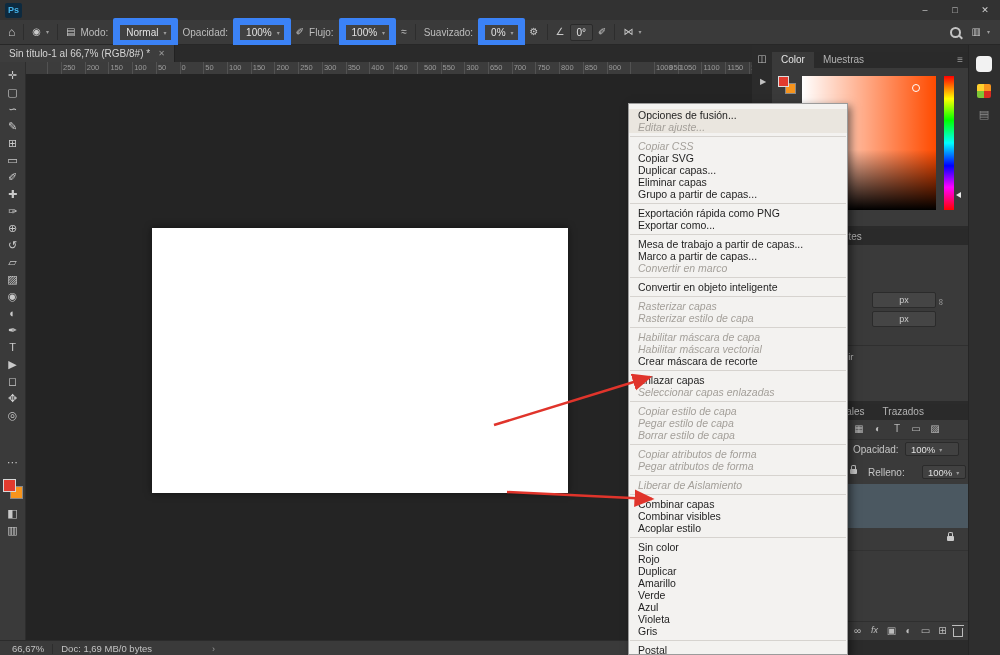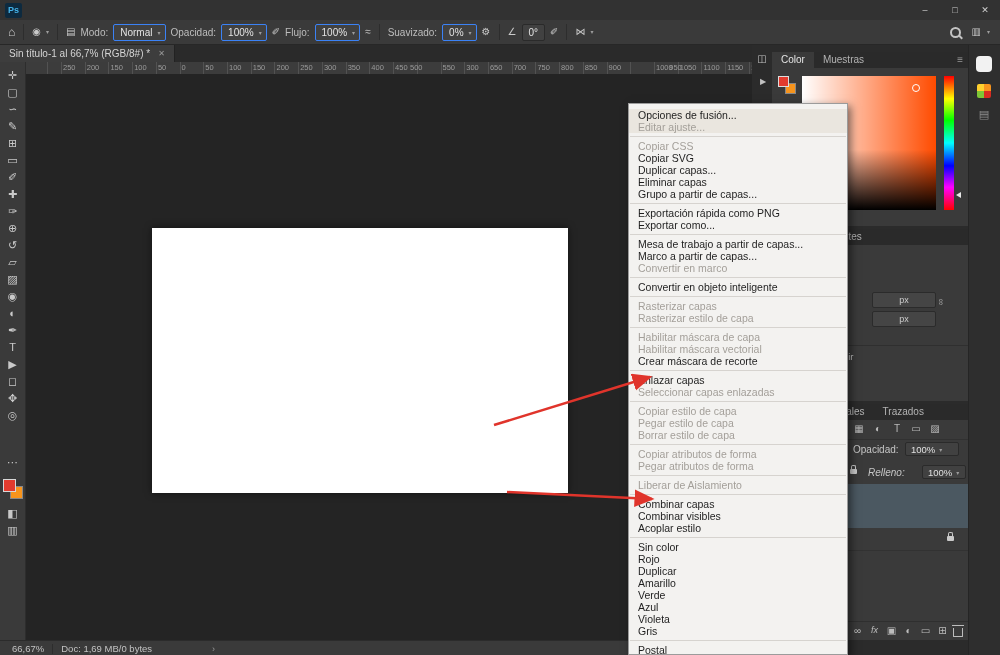--- a/index.html
+++ b/index.html
@@ -14,21 +14,21 @@
   #win-controls{margin-left:auto;display:flex;}
   .win-btn{width:30px;text-align:center;font-size:9px;color:#cfcfcf;line-height:20px;}
 
   
   #optionsbar{position:absolute;left:0;top:20px;width:1000px;height:25px;background:#3a3a3a;border-bottom:1px solid #272727;
               display:flex;align-items:center;padding-left:8px;box-sizing:border-box;gap:5px;}
   .ob-icon{color:#c9c9c9;font-size:12px;line-height:12px;}
   .ob-icon.sm{font-size:10px;}
   .ob-label{color:#bdbdbd;font-size:10px;white-space:nowrap;}
   .obsep{width:1px;height:16px;background:#2d2d2d;margin:0 3px;}
-  .ddl{display:flex;align-items:center;height:15px;background:#414141;border:1px solid #3b82f6;border-radius:2px;
+  .ddl{display:flex;align-items:center;height:15px;background:#414141;border:7px solid #3b82f6;border-radius:2px;
        padding:0 4px 0 6px;color:#e3e3e3;font-size:10px;white-space:nowrap;}
   .ddl .caret{font-size:6px;color:#9c9c9c;margin-left:5px;}
   .fld{display:flex;align-items:center;height:15px;background:#414141;border:1px solid #2a2a2a;border-radius:2px;
        padding:0 6px;color:#e3e3e3;font-size:10px;}
   .mag{width:7px;height:7px;border:2px solid #c4c4c4;border-radius:50%;position:relative;margin-right:5px;}
   .mag::after{content:'';position:absolute;width:5px;height:2px;background:#c4c4c4;right:-4px;bottom:-2px;transform:rotate(45deg);}
   #ob-right{margin-left:auto;display:flex;align-items:center;margin-right:10px;gap:6px;}
 
   
   #tabbar{position:absolute;left:0;top:45px;width:752px;height:17px;background:#2a2a2a;}
@@ -117,21 +117,21 @@
   #layers-bottombar{position:absolute;left:0;top:201px;width:196px;height:19px;border-top:1px solid #2f2f2f;}
   .lb-icon{position:absolute;top:3px;width:15px;text-align:center;font-size:10px;color:#bdbdbd;}
   .lb-icon.fx{font-style:italic;font-size:9px;}
   .trash{position:absolute;left:181px;top:6px;width:8px;height:8px;border:1px solid #bdbdbd;border-top:none;border-radius:0 0 1px 1px;}
   .trash::before{content:'';position:absolute;top:-3px;left:-2px;right:-2px;height:1px;background:#bdbdbd;}
 
   
   #cmenu{position:absolute;left:628px;top:103px;width:220px;height:552px;background:#f3f2f0;border:1px solid #9b9b9b;
          box-shadow:3px 3px 8px rgba(0,0,0,.5);box-sizing:border-box;padding-top:5px;overflow:hidden;z-index:40;}
   .cm-item{height:12px;line-height:12px;padding-left:9px;font-size:10.5px;color:#1e1e1e;white-space:nowrap;}
-  .cm-item.dis{color:#a39f99;}
+  .cm-item.dis{color:#a39f99;font-style:italic;}
   .cm-item.shaded{background:#eae6df;}
   .cm-sep{height:1px;background:#d6d3cf;margin:3px 1px;}
 
   #arrows{position:absolute;left:0;top:0;width:1000px;height:655px;z-index:50;pointer-events:none;}
 </style>
 </head>
 <body>
 
 <div id="menubar">
   <div id="ps-logo">Ps</div>
@@ -203,21 +203,21 @@
     <div class="ruler-num" style="left: 153.6px;">0</div>
     <div class="ruler-num" style="left: 177.32px;">50</div>
     <div class="ruler-num" style="left: 201.04px;">100</div>
     <div class="ruler-num" style="left: 224.76px;">150</div>
     <div class="ruler-num" style="left: 248.48px;">200</div>
     <div class="ruler-num" style="left: 272.2px;">250</div>
     <div class="ruler-num" style="left: 295.92px;">300</div>
     <div class="ruler-num" style="left: 319.64px;">350</div>
     <div class="ruler-num" style="left: 343.36px;">400</div>
     <div class="ruler-num" style="left: 367.08px;">450</div>
-    <div class="ruler-num" style="left: 382px;">500</div>
+    <div class="ruler-num" style="left: 396px;">500</div>
     <div class="ruler-num" style="left: 414.52px;">550</div>
     <div class="ruler-num" style="left: 438.24px;">300</div>
     <div class="ruler-num" style="left: 461.96px;">650</div>
     <div class="ruler-num" style="left: 485.68px;">700</div>
     <div class="ruler-num" style="left: 509.4px;">750</div>
     <div class="ruler-num" style="left: 533.12px;">800</div>
     <div class="ruler-num" style="left: 556.84px;">850</div>
     <div class="ruler-num" style="left: 580.56px;">900</div>
     <div class="ruler-num" style="left: 604.28px; padding-left: 37px;">950</div>
     <div class="ruler-num" style="left: 628px;">1000</div>
@@ -324,21 +324,21 @@
     </div>
   <div id="layers-blend">
     <span class="lp-label" style="left:81px;top:5px;">Opacidad:</span>
     <span class="lp-ddl" style="left:133px;top:3px;width:54px;box-sizing:border-box;">
       <span>100%</span>
       <span class="caret">▾</span>
     </span>
   </div>
   <div id="layers-lock">
     <span class="lock" style="position:absolute;left:78px;top:8px;"></span>
-    <span class="lp-label" style="left:96px;top:6px;font-style:italic;">Relleno:</span>
+    <span class="lp-label" style="left:96px;top:6px;">Relleno:</span>
     <span class="lp-ddl" style="left:150px;top:4px;width:44px;box-sizing:border-box;">
       <span>100%</span>
       <span class="caret">▾</span>
     </span>
   </div>
   <div class="lrow selected" style="top:64px;"></div>
   <div class="lrow selected" style="top:86px;"></div>
   <div class="lrow" style="top:108px;">
     <span class="lock"></span>
   </div>

